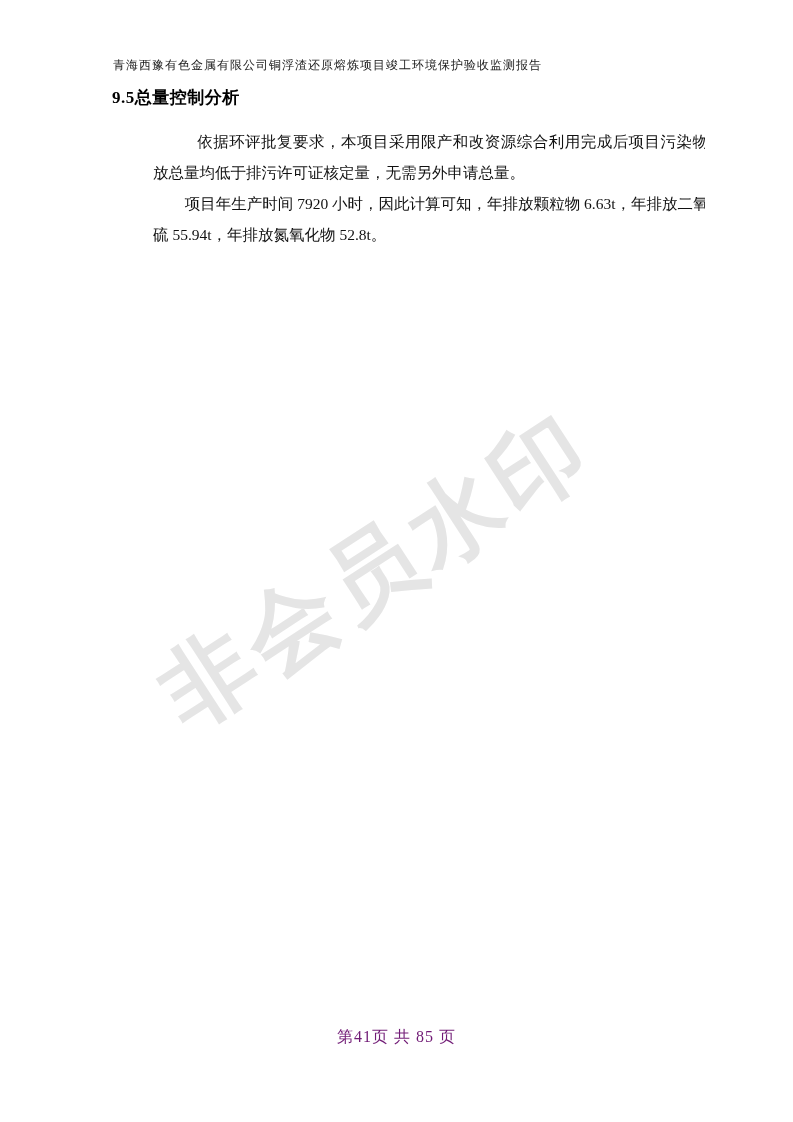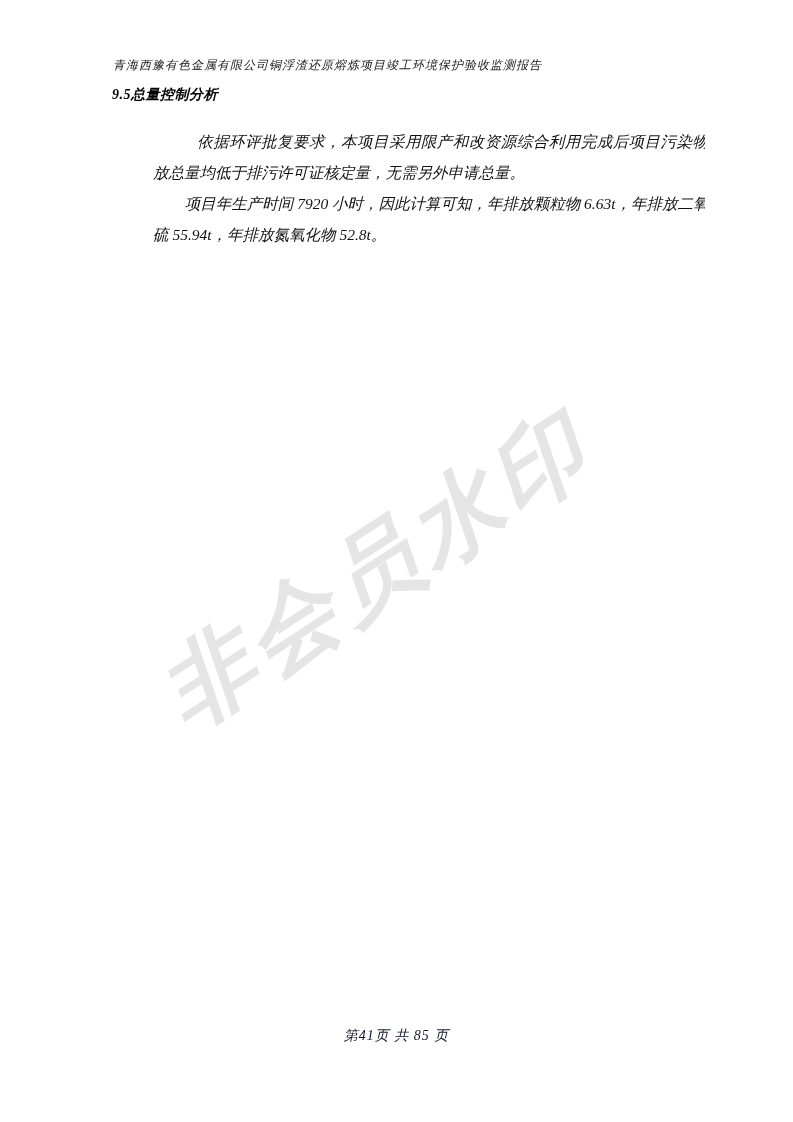--- a/index.html
+++ b/index.html
@@ -7,39 +7,38 @@
     padding: 0;
     background: #ffffff;
   }
   .page {
     position: relative;
     width: 705px;
     height: 1122px;
     background: #ffffff;
     overflow: hidden;
     font-family: "Liberation Serif", serif;
-    font-style: italic;
   }
   .doc-header {
     position: absolute;
     left: 113px;
     top: 57px;
     width: 575px;
     font-size: 12px;
     line-height: 16px;
     color: #1a1a1a;
     letter-spacing: 1px;
     z-index: 2;
   }
   .section-title {
     position: absolute;
     left: 112px;
     top: 86px;
     margin: 0;
-    font-size: 14px;
+    font-size: 17px;
     font-weight: bold;
     color: #000000;
     letter-spacing: 0.5px;
     z-index: 2;
   }
   .content {
     position: absolute;
     left: 113px;
     top: 126px;
     width: 571px;
@@ -76,22 +75,22 @@
     white-space: nowrap;
     z-index: 1;
     user-select: none;
   }
   .doc-footer {
     position: absolute;
     left: 0;
     top: 1027px;
     width: 793px;
     text-align: center;
-    font-size: 14px;
-    color: #0f172a;
+    font-size: 16px;
+    color: #701a75;
     letter-spacing: 1px;
     z-index: 2;
   }
 </style>
 </head>
 <body>
 
 <div class="page">
 
   <div class="doc-header">青海西豫有色金属有限公司铜浮渣还原熔炼项目竣工环境保护验收监测报告</div>

